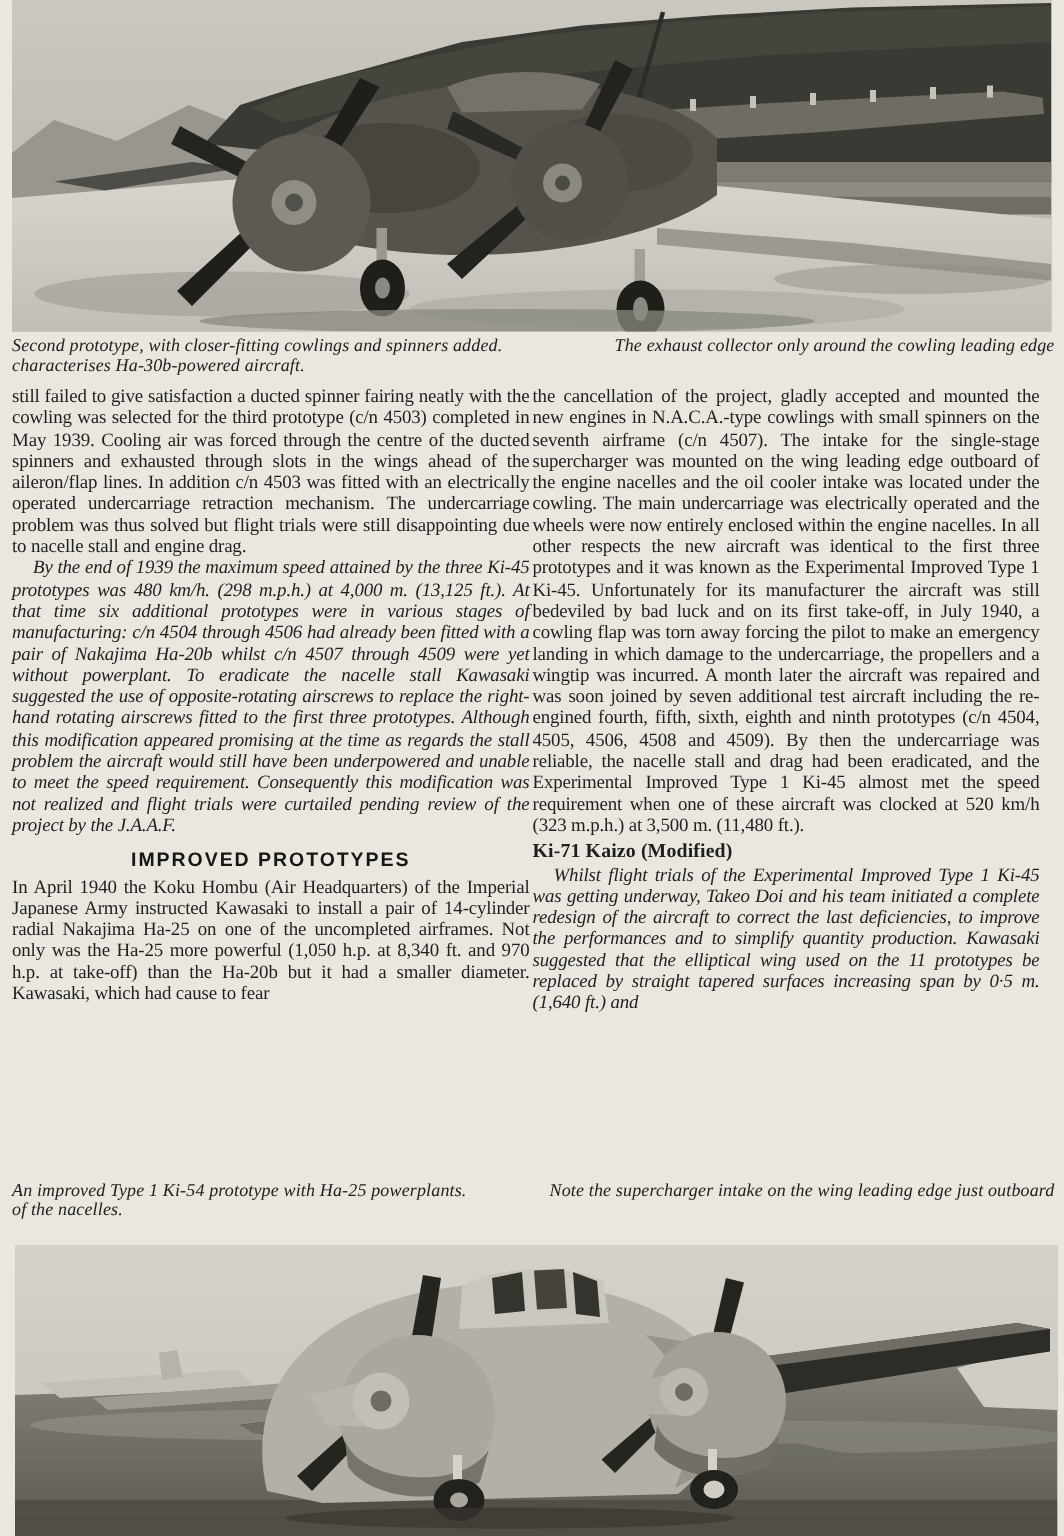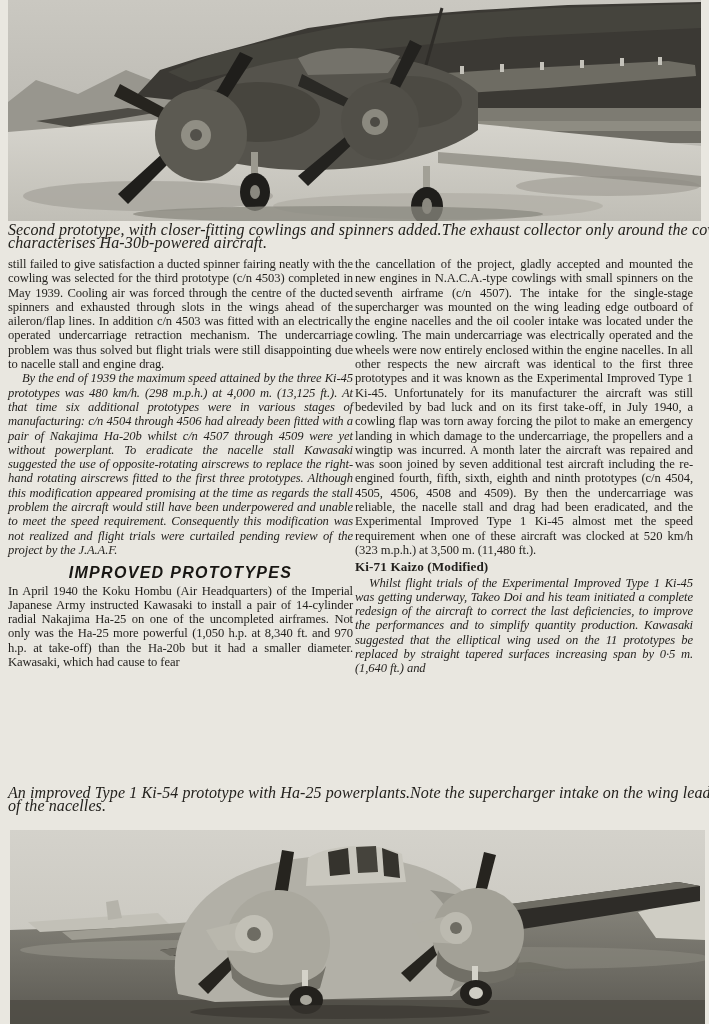--- a/index.html
+++ b/index.html
@@ -12,21 +12,21 @@
   }
   .page { position:relative; width:709px; height:1024px; background:#e9e7e0; }
 
   .photo { position:absolute; overflow:hidden; background:#b7b5ae; }
   .photo svg { display:block; width:100%; height:100%; }
   #top-photo { left:8px; top:0; width:693px; height:221px; }
   #bottom-photo { left:10px; top:830px; width:695px; height:194px; }
 
   .caption {
     position:absolute; left:8px; width:695px;
-    font-style:italic; font-size:16px; line-height:12.6px;
+    font-style:italic; font-size:12px; line-height:12.6px;
     letter-spacing:0.1px; color:#23211d;
   }
   #top-caption { top:224px; }
   #bottom-caption { top:787px; }
   .cap-line1 { display:flex; justify-content:space-between; white-space:nowrap; }
   .cap-line2 { text-align:left; }
 
   .columns {
     position:absolute; left:8px; top:257px; width:696px;
     display:flex; gap:2px;
@@ -34,22 +34,22 @@
   .col {
     width:345px;
     font-size:12.6px; line-height:14.3px;
     text-align:justify; letter-spacing:-0.1px;
   }
   .col-right { width:338px; }
   .col p { margin:0; padding:0; }
   .col p.indent { text-indent:14px;font-style:italic; }
   .section-heading {
     font-family:"Liberation Sans", sans-serif;
-    font-weight:bold; font-size:16px; letter-spacing:1.3px;
-    text-align:center; margin:9px 0 3px 0; color:#181613;font-style:italic;
+    font-weight:bold; font-size:13px; letter-spacing:1.3px;
+    text-align:center; margin:9px 0 3px 0; color:#181613;
   }
   .subsection-heading {
     font-weight:bold; font-size:13.2px; letter-spacing:0.1px;
     text-align:left; margin:3px 0 1px 0;
   }
 </style>
 </head>
 <body>
 
 <div class="page">

